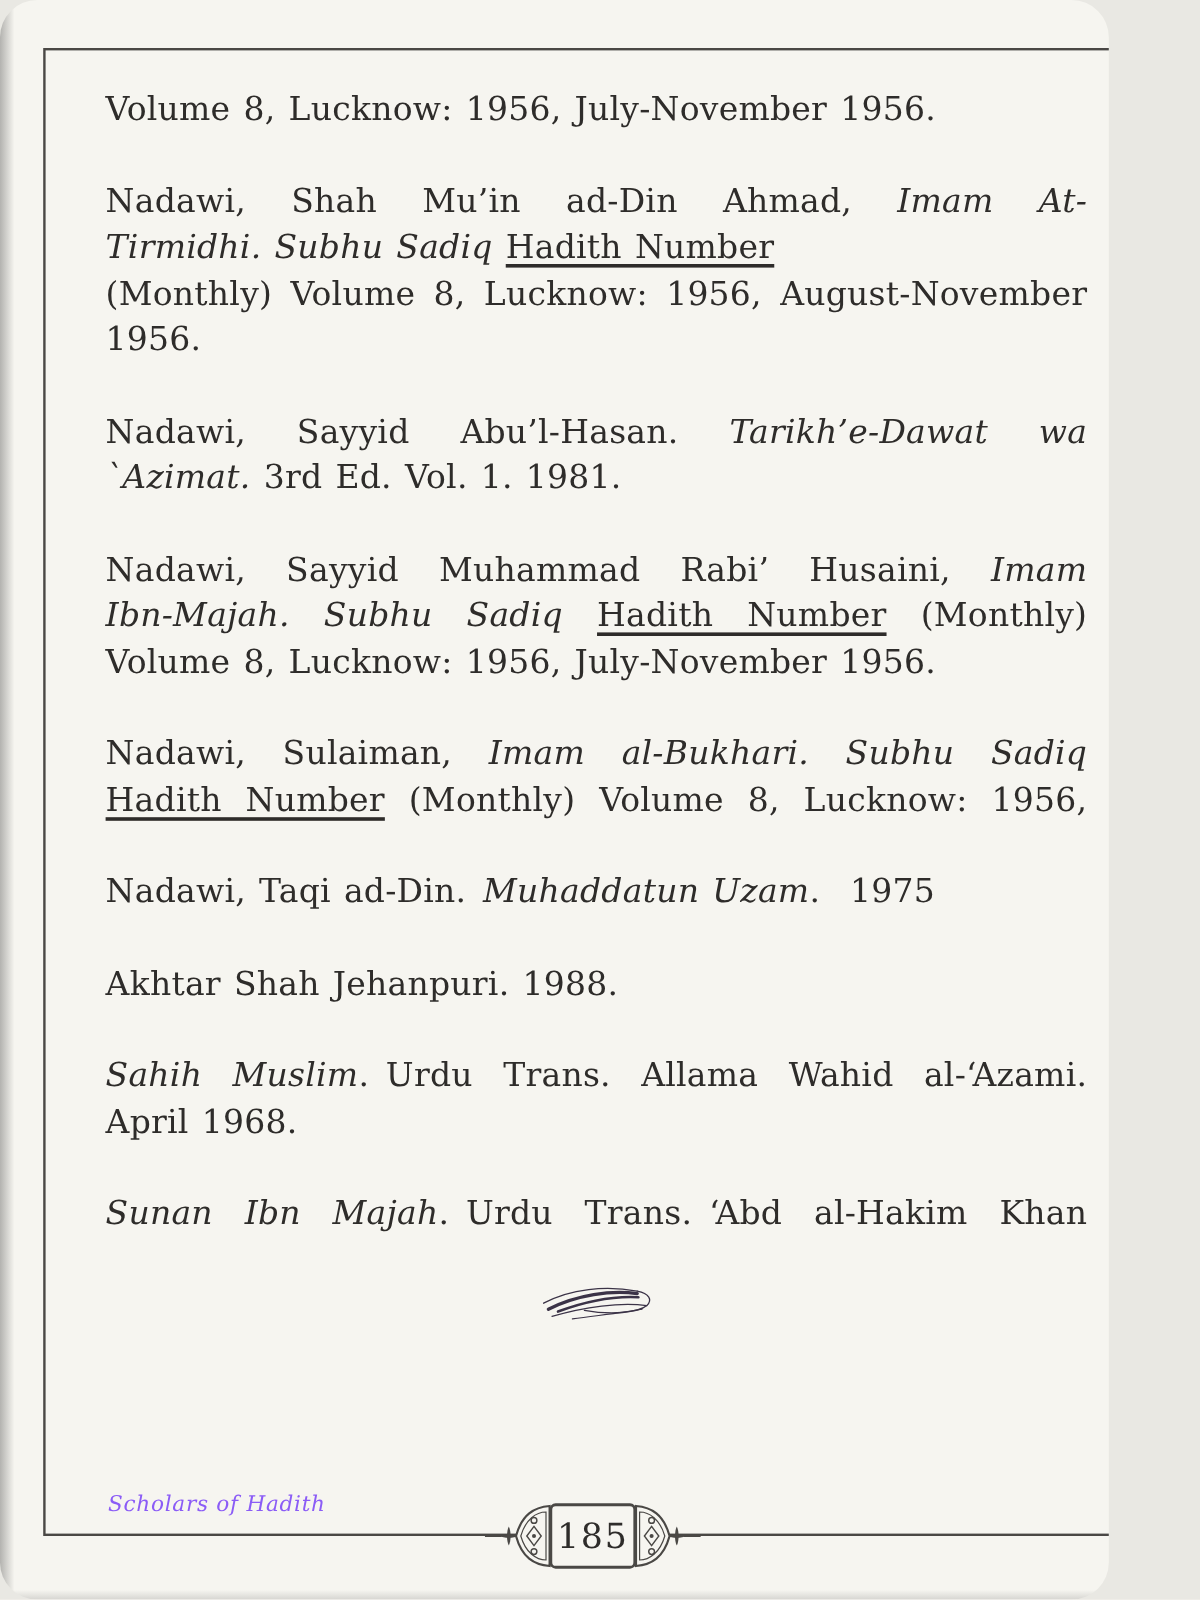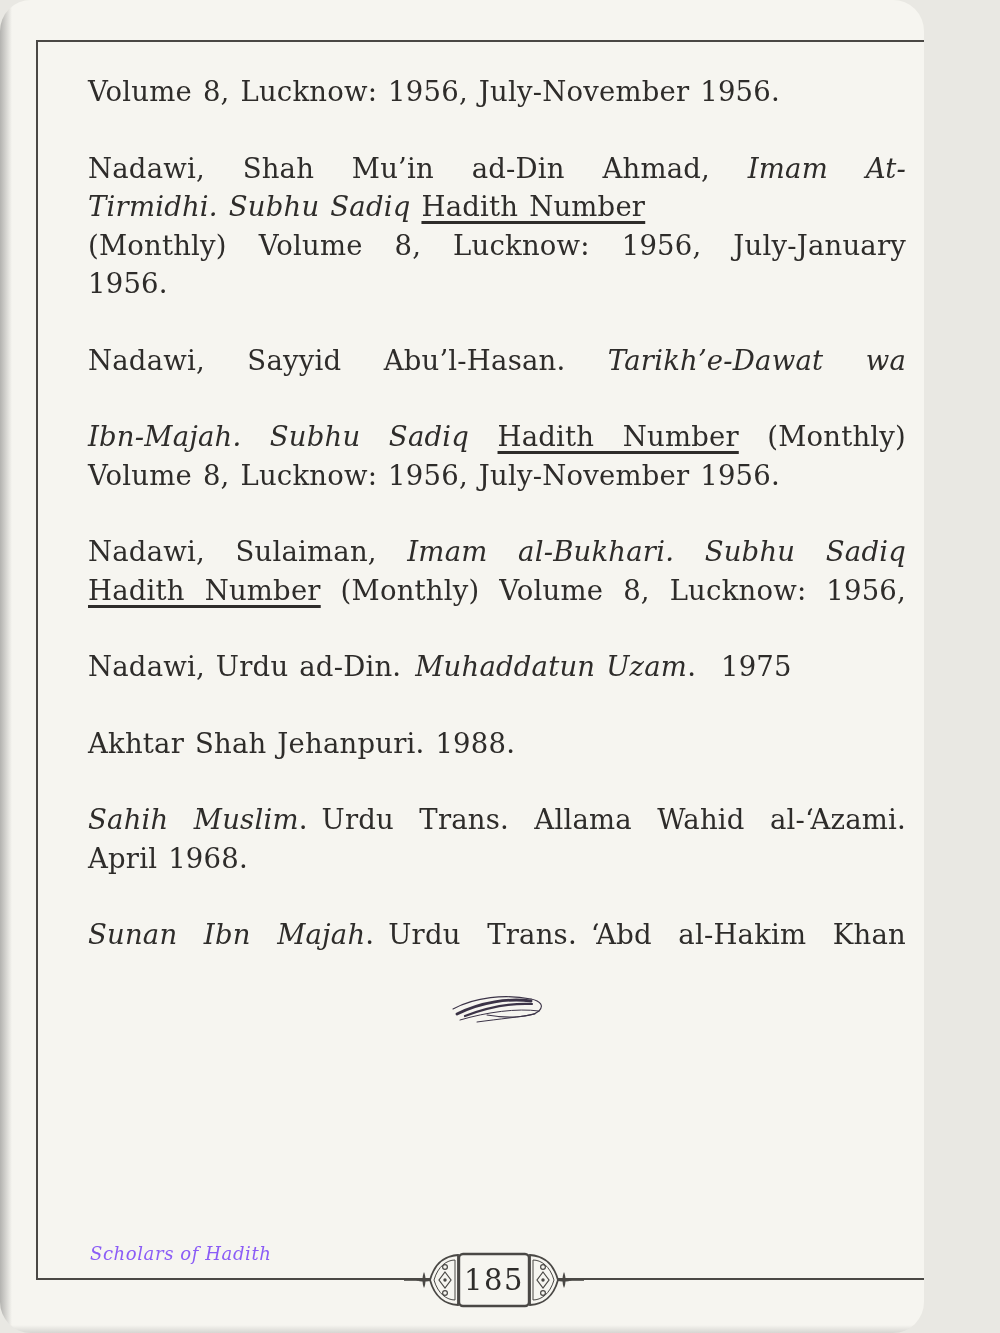--- a/index.html
+++ b/index.html
@@ -58,36 +58,38 @@
 <div class="page" style="--bg: #f6f5f0; --ink: #2e2c2a; --line: #4a4845; --flourish: #3b3347;">
   <div class="border-box">
 
     <div class="content">
         <div class="entry">
           <div class="line"><span class="rm">Volume 8, Lucknow: 1956, July-November 1956.</span></div>
         </div>
         <div class="entry">
           <div class="line just"><span class="rm">Nadawi, Shah Mu’in ad-Din Ahmad, </span><span class="it">Imam At-</span></div>
           <div class="line"><span class="it">Tirmidhi. Subhu Sadiq </span><span class="un">Hadith Number</span></div>
-          <div class="line just"><span class="rm">(Monthly) Volume 8, Lucknow: 1956, July-January</span></div>
+          <div class="line just"><span class="rm">(Monthly) Volume 8, Lucknow: 1956, August-November</span></div>
           <div class="line"><span class="rm">1956.</span></div>
         </div>
         <div class="entry">
           <div class="line just"><span class="rm">Nadawi, Sayyid Abu’l-Hasan. </span><span class="it">Tarikh’e-Dawat wa</span></div>
+          <div class="line"><span class="it">`Azimat.</span><span class="rm"> 3rd Ed. Vol. 1. 1981.</span></div>
         </div>
         <div class="entry">
+          <div class="line just"><span class="rm">Nadawi, Sayyid Muhammad Rabi’ Husaini, </span><span class="it">Imam</span></div>
           <div class="line just"><span class="it">Ibn-Majah. Subhu Sadiq </span><span class="un">Hadith Number</span><span class="rm"> (Monthly)</span></div>
           <div class="line"><span class="rm">Volume 8, Lucknow: 1956, July-November 1956.</span></div>
         </div>
         <div class="entry">
           <div class="line just"><span class="rm">Nadawi, Sulaiman, </span><span class="it">Imam al-Bukhari. Subhu Sadiq</span></div>
           <div class="line just"><span class="un">Hadith Number</span><span class="rm"> (Monthly) Volume 8, Lucknow: 1956,</span></div>
         </div>
         <div class="entry">
-          <div class="line"><span class="rm">Nadawi, Urdu ad-Din. </span><span class="it">Muhaddatun Uzam</span><span class="rm">.  1975</span></div>
+          <div class="line"><span class="rm">Nadawi, Taqi ad-Din. </span><span class="it">Muhaddatun Uzam</span><span class="rm">.  1975</span></div>
         </div>
         <div class="entry">
           <div class="line"><span class="rm">Akhtar Shah Jehanpuri. 1988.</span></div>
         </div>
         <div class="entry">
           <div class="line just"><span class="it">Sahih Muslim</span><span class="rm">. Urdu Trans. Allama Wahid al-‘Azami.</span></div>
           <div class="line"><span class="rm">April 1968.</span></div>
         </div>
         <div class="entry">
           <div class="line just"><span class="it">Sunan Ibn Majah</span><span class="rm">. Urdu Trans. ‘Abd al-Hakim Khan</span></div>

